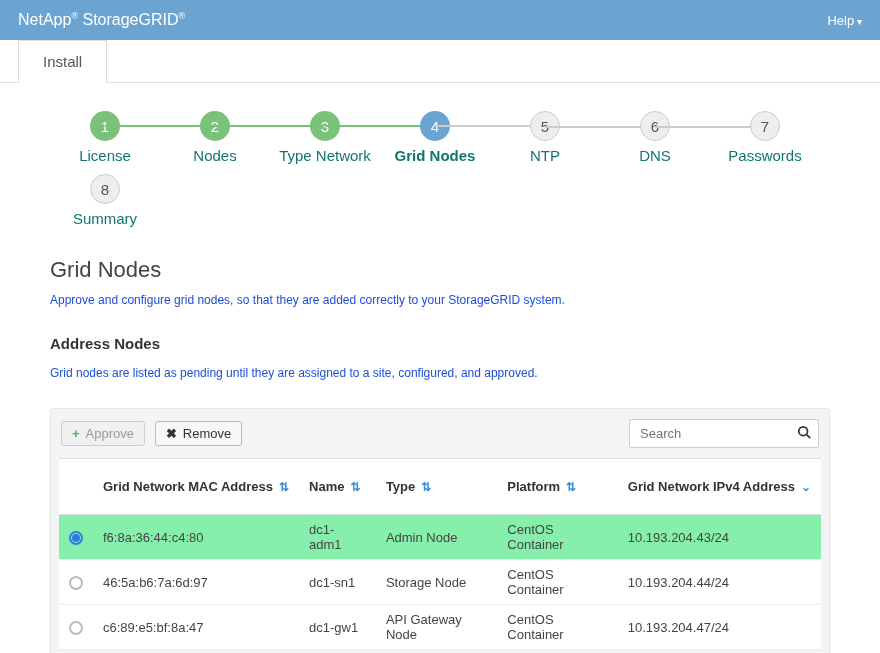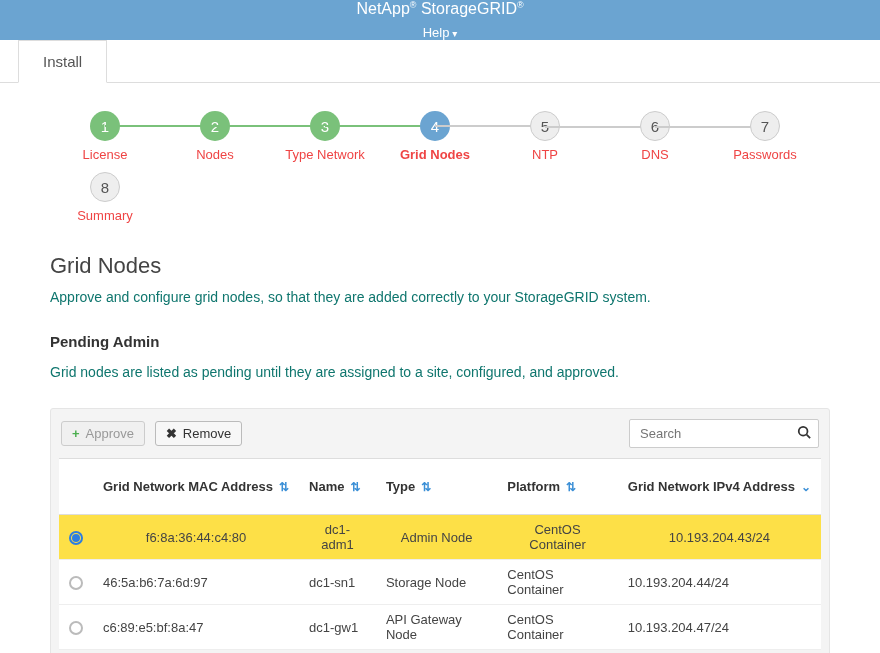--- a/index.html
+++ b/index.html
@@ -1,55 +1,55 @@
 <!DOCTYPE html>
 <html><head>
 <meta charset="utf-8">
 <style>
 * { box-sizing: border-box; margin: 0; padding: 0; }
 body { font-family: "Helvetica Neue", Helvetica, Arial, sans-serif; font-size: 14px; color: #333; background: #fff; }
-.topbar { background: #6ba4d1; color: #fff; height: 40px; display: flex; align-items: center; justify-content: space-between; padding: 0 18px; flex-direction: column; }
+.topbar { background: #6ba4d1; color: #fff; height: 40px; display: flex; align-items: center; justify-content: space-between; padding: 0 18px; }
 .brand { font-size: 16px; }
 .brand sup { font-size: 9px; vertical-align: super; }
 .help { font-size: 13px; cursor: pointer; }
 .help::after { content: " \25BE"; font-size: 10px; }
 .tabbar { border-bottom: 1px solid #ddd; padding-left: 18px; }
 .tab { display: inline-block; padding: 12px 24px; border: 1px solid #ddd; border-bottom: 1px solid #fff; margin-bottom: -1px; background: #fff; color: #555; font-size: 15px; }
 .content { padding: 28px 50px 30px 50px; max-width: 880px; }
 .steps { display: flex; flex-wrap: wrap; margin-bottom: 30px; position: relative; }
 .step { width: 110px; text-align: center; position: relative; }
 .step:not(:last-child) .circle::after { content: ""; position: absolute; top: 14px; left: 50%; width: 110px; height: 2px; z-index: 0; }
 .step.done:not(:last-child) .circle::after { background: #7ac17a; }
 .step.current:not(:last-child) .circle::after,
 .step.todo:not(:last-child) .circle::after { background: #ccc; }
 .circle { width: 30px; height: 30px; border-radius: 50%; display: inline-flex; align-items: center; justify-content: center; font-size: 15px; position: relative; z-index: 1; margin-bottom: 6px; }
 .step.done .circle { background: #7ac17a; color: #fff; }
 .step.current .circle { background: #6ba4d1; color: #fff; }
 .step.todo .circle { background: #eee; border: 1px solid #ccc; color: #555; }
-.step-label { font-size: 13px; color: #ef4444; }
+.step-label { font-size: 15px; color: #0f766e; }
 .step.current .step-label { font-weight: bold; }
 .step8 { margin-top: 10px; }
 h2.section { font-size: 22px; font-weight: 400; color: #444; margin-bottom: 10px; }
-.desc { font-size: 14px; color: #0f766e; margin-bottom: 28px; }
+.desc { font-size: 12px; color: #1d4ed8; margin-bottom: 28px; }
 h3.sub { font-size: 15px; font-weight: bold; color: #333; margin-bottom: 14px; }
 .panel { background: #f4f4f4; border: 1px solid #e5e5e5; border-radius: 3px; padding: 10px 8px; }
 .toolbar { display: flex; justify-content: space-between; align-items: center; margin-bottom: 10px; padding: 0 2px; }
 .btn { display: inline-flex; align-items: center; border: 1px solid #bbb; background: #f7f7f7; padding: 4px 10px; font-size: 13px; border-radius: 3px; margin-right: 6px; cursor: pointer; color: #333; }
 .btn.disabled { color: #999; border-color: #ccc; background: #f0f0f0; cursor: default; }
 .btn .plus { color: #4caf50; font-weight: bold; margin-right: 6px; }
 .btn .x { font-weight: bold; margin-right: 6px; }
 .searchwrap { position: relative; }
 .search { border: 1px solid #ccc; padding: 6px 30px 6px 10px; font-size: 13px; width: 190px; border-radius: 2px; }
 .search-icon { position: absolute; right: 8px; top: 6px; color: #555; font-size: 14px; }
 table { width: 100%; border-collapse: collapse; background: #fff; font-size: 13px; }
 th { text-align: left; padding: 20px 10px; font-weight: bold; border-top: 1px solid #ddd; border-bottom: 1px solid #ddd; color: #333; white-space: nowrap; }
 th .sort { color: #3b8fd6; margin-left: 6px; font-size: 12px; }
 th .chev { color: #3b8fd6; margin-left: 6px; font-size: 12px; }
 td { padding: 7px 10px; border-bottom: 1px solid #eee; color: #444; }
-tr.sel td { background: #fde047; text-align: center; }
+tr.sel td { background: #86efac; }
 tr.alt td { background: #f8f8f8; }
 td.radio-cell { width: 26px; text-align: center; }
 .radio { width: 14px; height: 14px; border: 2px solid #bbb; border-radius: 50%; display: inline-block; vertical-align: middle; position: relative; }
 .radio.checked { border-color: #2b7de1; }
 .radio.checked::after { content: ""; width: 8px; height: 8px; background: #2b7de1; border-radius: 50%; position: absolute; top: 1px; left: 1px; }
 th:first-child, td:first-child { border-left: none; }
 </style>
 <style>.steps .step:nth-child(7) .circle::after{display:none;}</style><style>.steps .step:nth-child(8) .circle::after{display:none;}</style></head>
 <body>
 
@@ -74,21 +74,21 @@
       <div class="step current"><div class="circle">4</div><div class="step-label">Grid Nodes</div></div>
       <div class="step todo"><div class="circle">5</div><div class="step-label">NTP</div></div>
       <div class="step todo"><div class="circle">6</div><div class="step-label">DNS</div></div>
       <div class="step todo"><div class="circle">7</div><div class="step-label">Passwords</div></div>
       <div class="step todo step8"><div class="circle">8</div><div class="step-label">Summary</div></div>
     </div>
 
   <h2 class="section">Grid Nodes</h2>
   <p class="desc">Approve and configure grid nodes, so that they are added correctly to your StorageGRID system.</p>
 
-  <h3 class="sub">Pending Admin</h3>
+  <h3 class="sub">Address Nodes</h3>
   <p class="desc">Grid nodes are listed as pending until they are assigned to a site, configured, and approved.</p>
 
   <div class="panel">
     <div class="toolbar">
       <div>
         <span class="btn disabled">
           <span class="plus">+</span>
           <span>Approve</span>
         </span>
         <span class="btn">

